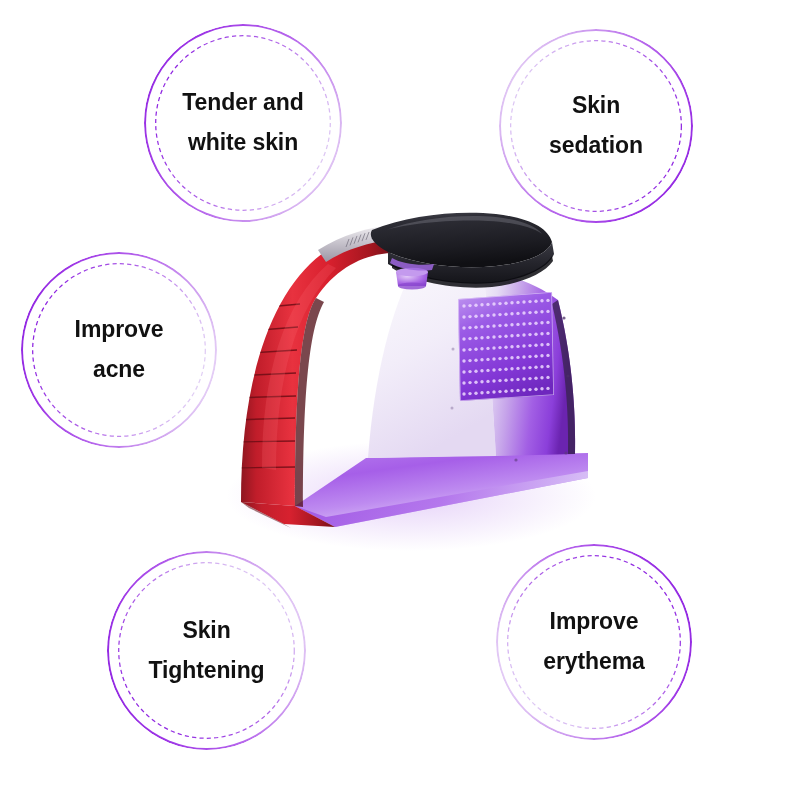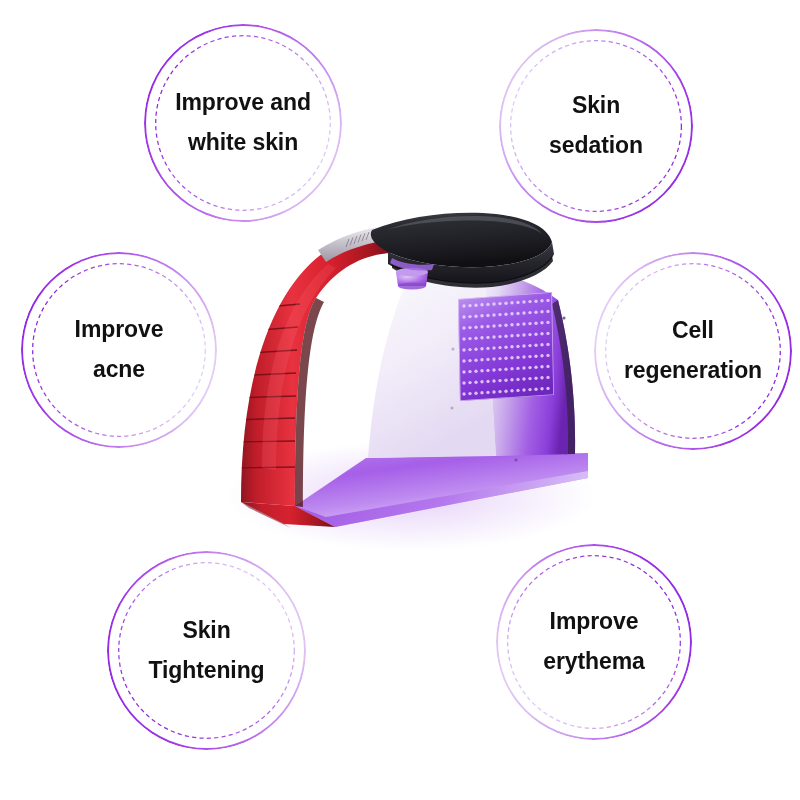--- a/index.html
+++ b/index.html
@@ -425,21 +425,21 @@
         <defs>
             <linearGradient id="dg1" x1="0" y1="0.3" x2="1" y2="0.7">
           <stop offset="0" stop-color="#8B1FE0"></stop>
               <stop offset="0.5" stop-color="#B268E8"></stop>
               <stop offset="1" stop-color="#E0CEF4"></stop>
         </linearGradient>
           </defs>
         <circle cx="50" cy="50" r="48.5" fill="none" stroke="url(#dg1)" stroke-width="1.25" stroke-dasharray="4.2 3.2" vector-effect="non-scaling-stroke"></circle>
       </svg>
     </div>
-    <div class="benefit-label">Improve and
+    <div class="benefit-label">Tender and
 white skin</div>
   </div>
 
   <div class="benefit" style="left:499px; top:29px; width:194px; height:194px;">
     <div class="ring-outer" style="background: linear-gradient(118deg, #EFE6F8 0%, #D3A9F0 24%, #B768EC 50%, #9E36E6 76%, #8B1FE0 100%);"></div>
     <div class="ring-dashed">
       <svg viewBox="0 0 100 100" preserveAspectRatio="none">
         <defs>
             <linearGradient id="dg2" x1="0" y1="0.3" x2="1" y2="0.7">
           <stop offset="0" stop-color="#E0CEF4"></stop>
@@ -465,37 +465,20 @@
               <stop offset="1" stop-color="#E3D4F5"></stop>
         </linearGradient>
           </defs>
         <circle cx="50" cy="50" r="48.5" fill="none" stroke="url(#dg3)" stroke-width="1.25" stroke-dasharray="4.2 3.2" vector-effect="non-scaling-stroke"></circle>
       </svg>
     </div>
     <div class="benefit-label">Improve
 acne</div>
   </div>
 
-  <div class="benefit" style="left:594px; top:252px; width:198px; height:198px;">
-    <div class="ring-outer" style="background: linear-gradient(105deg, #F1E9FA 0%, #D3A9F0 24%, #B768EC 50%, #9E36E6 76%, #8B1FE0 100%);"></div>
-    <div class="ring-dashed">
-      <svg viewBox="0 0 100 100" preserveAspectRatio="none">
-        <defs>
-            <linearGradient id="dg4" x1="0" y1="0.35" x2="1" y2="0.65">
-          <stop offset="0" stop-color="#E3D4F5"></stop>
-              <stop offset="0.5" stop-color="#B268E8"></stop>
-              <stop offset="1" stop-color="#8B1FE0"></stop>
-        </linearGradient>
-          </defs>
-        <circle cx="50" cy="50" r="48.5" fill="none" stroke="url(#dg4)" stroke-width="1.25" stroke-dasharray="4.2 3.2" vector-effect="non-scaling-stroke"></circle>
-      </svg>
-    </div>
-    <div class="benefit-label">Cell
-regeneration</div>
-  </div>
 
   <div class="benefit" style="left:107px; top:551px; width:199px; height:199px;">
     <div class="ring-outer" style="background: linear-gradient(72deg, #8B1FE0 0%, #9E36E6 24%, #B768EC 54%, #D3A9F0 80%, #F1E9FA 100%);"></div>
     <div class="ring-dashed">
       <svg viewBox="0 0 100 100" preserveAspectRatio="none">
         <defs>
             <linearGradient id="dg5" x1="0.1" y1="0.9" x2="0.9" y2="0.1">
           <stop offset="0" stop-color="#8B1FE0"></stop>
               <stop offset="0.5" stop-color="#B268E8"></stop>
               <stop offset="1" stop-color="#E3D4F5"></stop>

